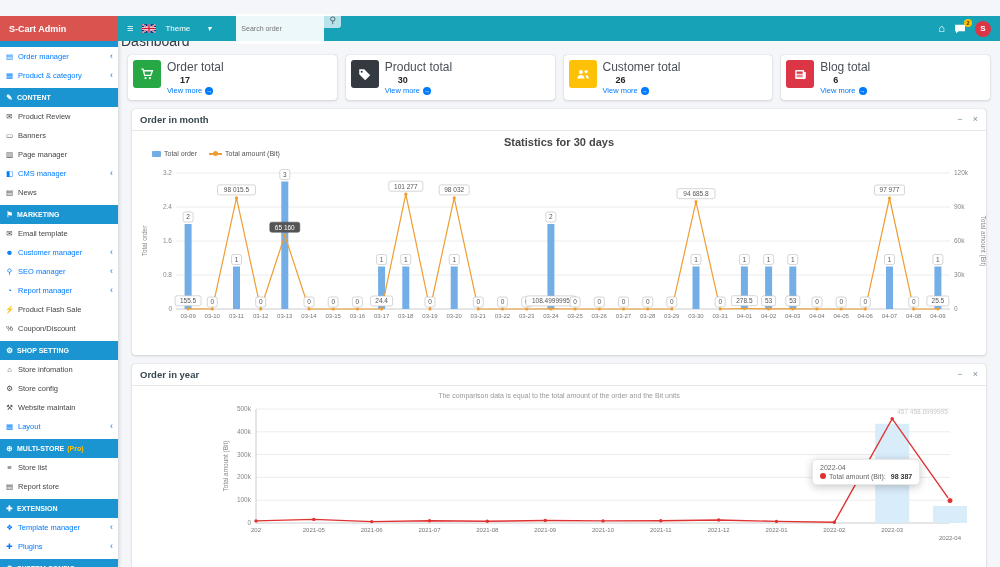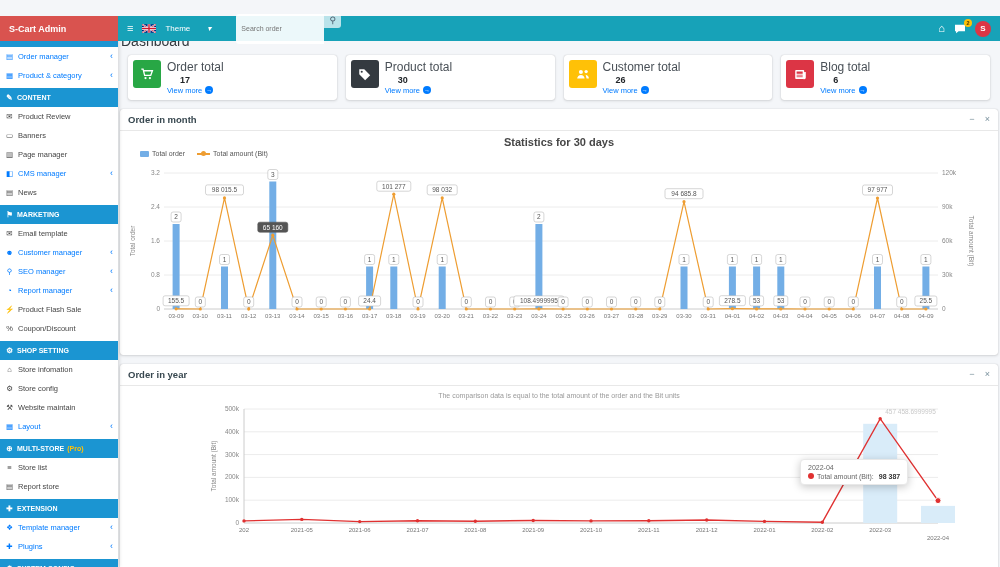--- a/index.html
+++ b/index.html
@@ -35,24 +35,24 @@
   .content-header{display:flex;align-items:flex-start;justify-content:space-between;padding:8px 3px 6px}
   .content-header h1{font-size:14px;font-weight:500;color:#343a40}
   .breadcrumb{font-size:7.5px;color:#6c757d;display:flex;gap:4px;align-items:center}
   .bc-home{color:#007bff;cursor:pointer;display:flex;gap:2px;align-items:center}
 
   .info-row{display:grid;grid-template-columns:repeat(4,1fr);gap:9px;padding:0 10px}
   .ibox{background:#fff;border-radius:3px;box-shadow:0 0 1px rgba(0,0,0,.25),0 1px 3px rgba(0,0,0,.12);padding:5px;display:flex;gap:6px;align-items:flex-start}
   .ibox-icon{width:28px;height:28px;border-radius:3px;display:flex;align-items:center;justify-content:center;flex:none}
   .ibox-label{font-size:12px;color:#495057}
   .ibox-count{font-size:9px;font-weight:bold;color:#212529;margin:1px 13px}
-  .ibox-link{font-size:7.5px;color:#007bff;cursor:pointer;display:flex;align-items:flex-start;gap:3px;text-decoration:none}
+  .ibox-link{font-size:7.5px;color:#007bff;cursor:pointer;display:flex;align-items:flex-end;gap:3px;text-decoration:none}
   .go{width:8px;height:8px;border-radius:50%;background:#007bff;color:#fff;font-size:6px;display:inline-flex;align-items:center;justify-content:center}
 
-  .card{background:#fff;border-radius:3px;box-shadow:0 0 1px rgba(0,0,0,.25),0 1px 3px rgba(0,0,0,.12);margin:9px 2px 0}
+  .card{background:#fff;border-radius:3px;box-shadow:0 0 1px rgba(0,0,0,.25),0 1px 3px rgba(0,0,0,.12);margin:9px 14px 0}
   .card-header{display:flex;align-items:center;justify-content:space-between;padding:5px 8px;border-bottom:1px solid rgba(0,0,0,.09)}
   .card-title{font-size:9.5px;font-weight:600;color:#37474f}
   .tools button{background:none;border:none;color:#78909c;font-size:9px;margin-left:8px;cursor:pointer;line-height:1}
   .card-body{padding:5px 6px 12px;position:relative}
   .chart-title{text-align:center;font-size:11px;font-weight:bold;color:#464646}
   .chart-sub{text-align:center;font-size:7px;color:#999;margin-top:1px}
   .legend{display:flex;gap:12px;font-size:7px;color:#555;padding:2px 0 0 14px;align-items:center}
   .lg{display:flex;align-items:center;gap:3px;cursor:pointer}
   .lg-bar{width:9px;height:6px;border-radius:1px;display:inline-block}
   .lg-line{width:13px;height:2px;position:relative;display:inline-block}

